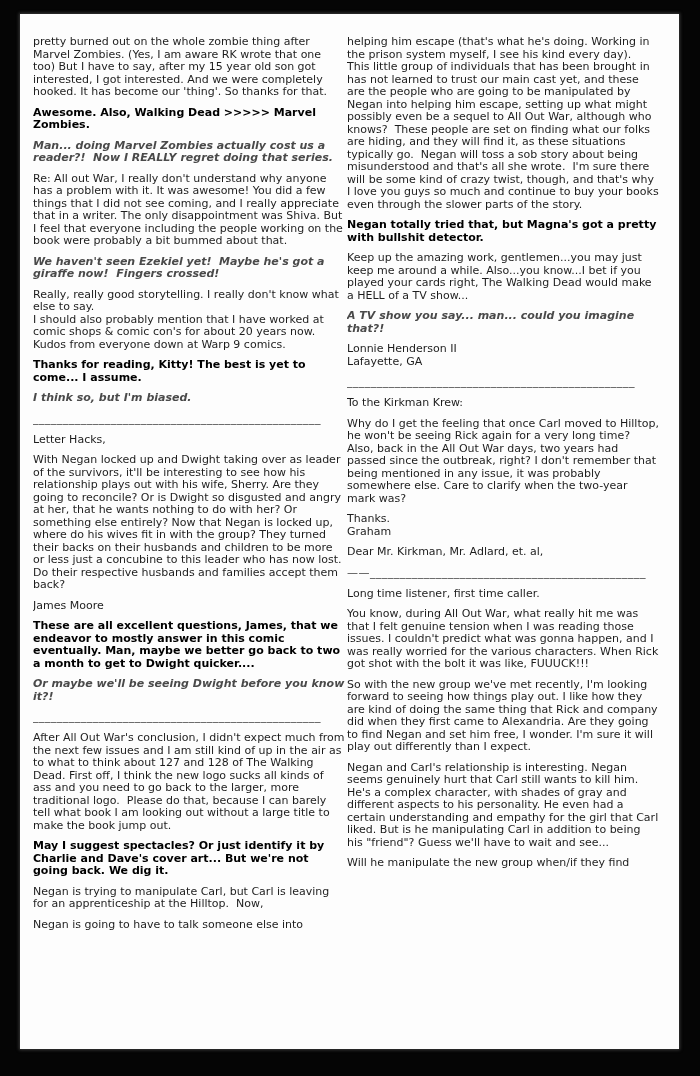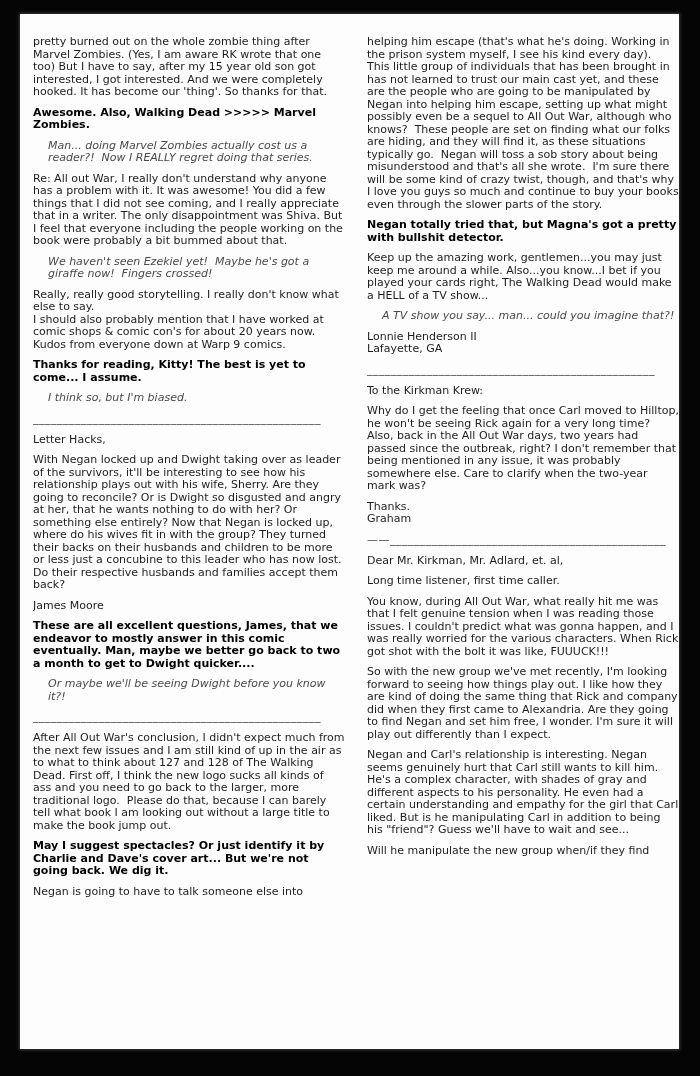--- a/index.html
+++ b/index.html
@@ -17,44 +17,43 @@
     left: 20px;
     top: 14px;
     width: 659px;
     height: 1035px;
     background: #fdfdfd;
     box-shadow: 0 0 3px 1px #3c3c3c;
     overflow: hidden;
   }
   .content {
     display: flex;
-    gap: 22px;
+    gap: 2px;
     padding: 22px 12px 0 13px;
   }
   .col {
     width: 312px;
     flex: 0 0 312px;
     font-size: 11px;
     line-height: 12.5px;
     overflow: hidden;
   }
   .para {
     white-space: pre-wrap;
     margin: 0 0 8px 0;
     color: #1d1d1d;
   }
   .para.bold {
     font-weight: bold;
     color: #000;
   }
   .para.bold-italic {
-    font-weight: normal;
+    font-weight: bold;
     font-style: italic;
     color: #4a4a4a;
-    margin-left: 15px;
   }
   .para.divider {
     white-space: nowrap;
     overflow: hidden;
     height: 13px;
     margin: 3px 0 8px 0;
     color: #3d3d3d;
     letter-spacing: 0.5px;
   }
 </style>
@@ -76,36 +75,37 @@
           <div class="para bold-italic">I think so, but I'm biased.</div>
           <div class="para divider">________________________________________________</div>
           <div class="para normal">Letter Hacks,</div>
           <div class="para normal">With Negan locked up and Dwight taking over as leader of the survivors, it'll be interesting to see how his relationship plays out with his wife, Sherry. Are they going to reconcile? Or is Dwight so disgusted and angry at her, that he wants nothing to do with her? Or something else entirely? Now that Negan is locked up, where do his wives fit in with the group? They turned their backs on their husbands and children to be more or less just a concubine to this leader who has now lost. Do their respective husbands and families accept them back?</div>
           <div class="para normal">James Moore</div>
           <div class="para bold">These are all excellent questions, James, that we endeavor to mostly answer in this comic eventually. Man, maybe we better go back to two a month to get to Dwight quicker....</div>
           <div class="para bold-italic">Or maybe we'll be seeing Dwight before you know it?!</div>
           <div class="para divider">________________________________________________</div>
           <div class="para normal">After All Out War's conclusion, I didn't expect much from the next few issues and I am still kind of up in the air as to what to think about 127 and 128 of The Walking Dead. First off, I think the new logo sucks all kinds of ass and you need to go back to the larger, more traditional logo.  Please do that, because I can barely tell what book I am looking out without a large title to make the book jump out.</div>
           <div class="para bold">May I suggest spectacles? Or just identify it by Charlie and Dave's cover art... But we're not going back. We dig it.</div>
+          <div class="para normal">Negan is trying to manipulate Carl, but Carl is leaving for an apprenticeship at the Hilltop.  Now,</div>
           <div class="para normal">Negan is going to have to talk someone else into</div>
         </div>
       <div class="col">
           <div class="para normal">helping him escape (that's what he's doing. Working in the prison system myself, I see his kind every day).  This little group of individuals that has been brought in has not learned to trust our main cast yet, and these are the people who are going to be manipulated by Negan into helping him escape, setting up what might possibly even be a sequel to All Out War, although who knows?  These people are set on finding what our folks are hiding, and they will find it, as these situations typically go.  Negan will toss a sob story about being misunderstood and that's all she wrote.  I'm sure there will be some kind of crazy twist, though, and that's why I love you guys so much and continue to buy your books even through the slower parts of the story.</div>
           <div class="para bold">Negan totally tried that, but Magna's got a pretty with bullshit detector.</div>
           <div class="para normal">Keep up the amazing work, gentlemen...you may just keep me around a while. Also...you know...I bet if you played your cards right, The Walking Dead would make a HELL of a TV show...</div>
           <div class="para bold-italic">A TV show you say... man... could you imagine that?!</div>
           <div class="para normal">Lonnie Henderson II
 Lafayette, GA</div>
           <div class="para divider">________________________________________________</div>
           <div class="para normal">To the Kirkman Krew:</div>
           <div class="para normal">Why do I get the feeling that once Carl moved to Hilltop, he won't be seeing Rick again for a very long time? Also, back in the All Out War days, two years had passed since the outbreak, right? I don't remember that being mentioned in any issue, it was probably somewhere else. Care to clarify when the two-year mark was?</div>
           <div class="para normal">Thanks.
 Graham</div>
+          <div class="para normal">Dear Mr. Kirkman, Mr. Adlard, et. al,</div>
           <div class="para divider">——______________________________________________</div>
-          <div class="para normal">Dear Mr. Kirkman, Mr. Adlard, et. al,</div>
           <div class="para normal">Long time listener, first time caller.</div>
           <div class="para normal">You know, during All Out War, what really hit me was that I felt genuine tension when I was reading those issues. I couldn't predict what was gonna happen, and I was really worried for the various characters. When Rick got shot with the bolt it was like, FUUUCK!!!</div>
           <div class="para normal">So with the new group we've met recently, I'm looking forward to seeing how things play out. I like how they are kind of doing the same thing that Rick and company did when they first came to Alexandria. Are they going to find Negan and set him free, I wonder. I'm sure it will play out differently than I expect.</div>
           <div class="para normal">Negan and Carl's relationship is interesting. Negan seems genuinely hurt that Carl still wants to kill him. He's a complex character, with shades of gray and different aspects to his personality. He even had a certain understanding and empathy for the girl that Carl liked. But is he manipulating Carl in addition to being his "friend"? Guess we'll have to wait and see...</div>
           <div class="para normal">Will he manipulate the new group when/if they find</div>
         </div>
     </div>
   </div>
 </div>
 

